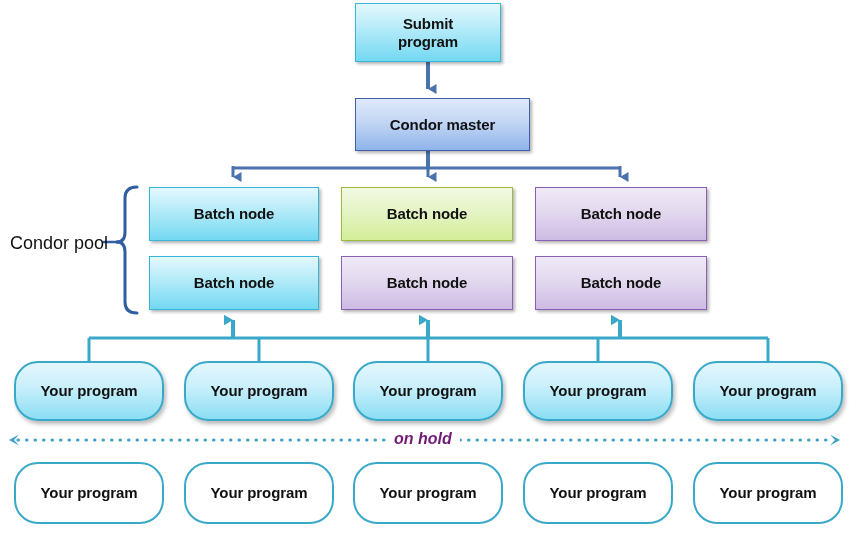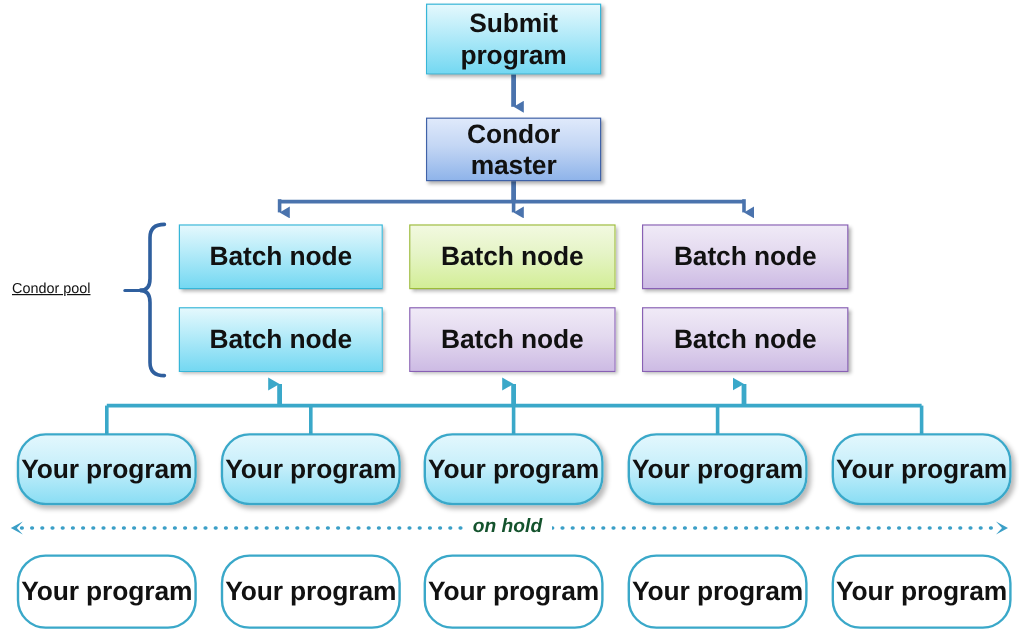--- a/index.html
+++ b/index.html
@@ -21,21 +21,21 @@
     height: 533px;
   }
   .node {
     position: absolute;
     box-sizing: border-box;
     display: flex;
     align-items: center;
     justify-content: center;
     text-align: center;
     color: #111111;
-    font-size: 22px;
+    font-size: 15px;
     font-weight: bold;
     line-height: 1.18;
     letter-spacing: -0.1px;
   }
   
   .rect {
     border-width: 1px;
     border-style: solid;
     box-shadow: 2px 2px 3px rgba(0,0,0,0.30);
   }
@@ -63,31 +63,30 @@
   .prog-filled {
     background: linear-gradient(to bottom, #e2f7fd 0%, #cbf0fb 40%, #8bdef4 100%);
     box-shadow: 2px 3px 4px rgba(0,0,0,0.28);
   }
   .prog-empty {
     background: #ffffff;
   }
   
   .plain-label {
     position: absolute;
-    font-size: 12px;
+    font-size: 18px;
     color: #111111;
     white-space: nowrap;
-    text-decoration: underline;
   }
   .hold-label {
     position: absolute;
     font-size: 16px;
     font-style: italic;
     font-weight: bold;
-    color: #14532d;
+    color: #701a75;
     background: #ffffff;
     padding: 0 8px;
     white-space: nowrap;
   }
   svg.layer {
     position: absolute;
     left: 0; top: 0;
     width: 849px;
     height: 533px;
     overflow: visible;
@@ -155,21 +154,21 @@
     </g>
   </svg>
 
   <div class="node rect cyan-rect" style="left:355px; top:3px; width:146px; height:59px;">
     <span>
       <span>Submit</span><br>
       <span>program</span>
     </span>
   </div>
 
-  <div class="node rect blue-rect" style="left:355px; top:98px; width:146px; height:53px;">
+  <div class="node rect blue-rect" style="left:355px; top:98px; width:175px; height:53px;">
     <span>Condor master</span>
   </div>
 
   <div class="plain-label" style="left:10px; top:233px;">Condor pool</div>
 
   <div class="node rect cyan-rect" style="left:149px; top:187px; width:170px; height:54px;">
     <span>Batch node</span>
   </div>
   <div class="node rect green-rect" style="left:341px; top:187px; width:172px; height:54px;">
     <span>Batch node</span>

